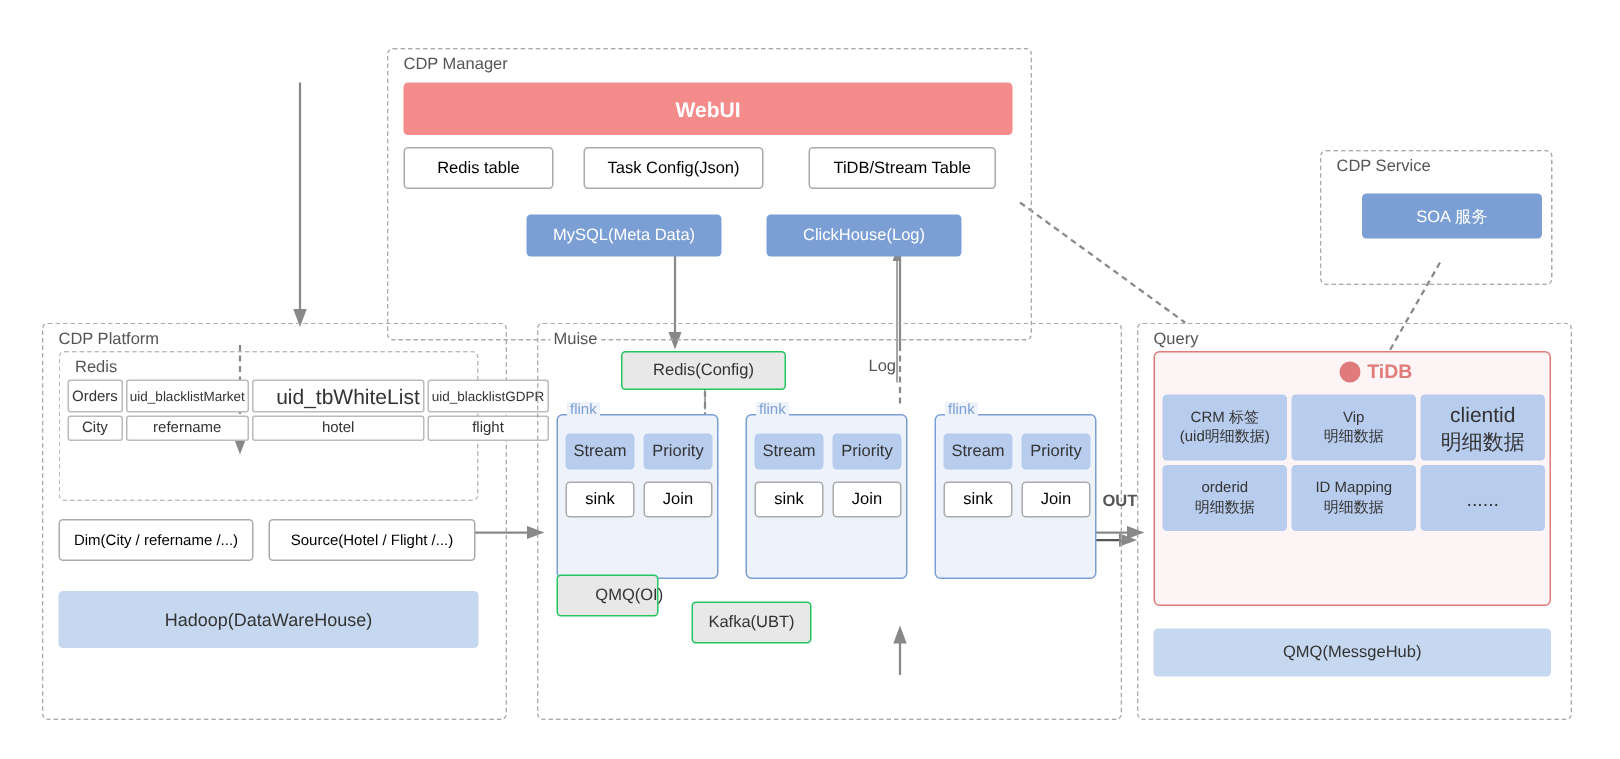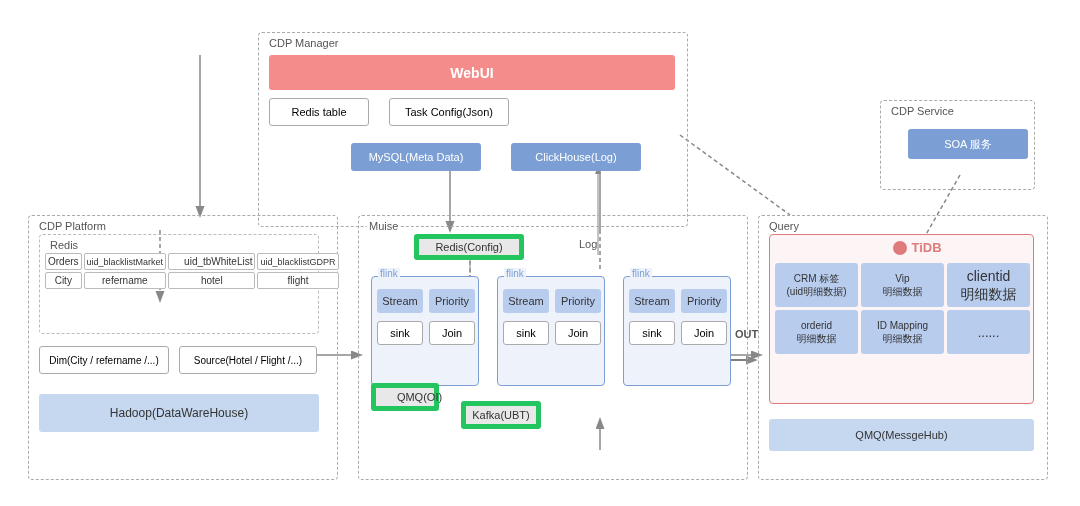--- a/index.html
+++ b/index.html
@@ -82,21 +82,21 @@
       color: #333;
       border: none;
       border-radius: 3px;
       display: flex;
       align-items: center;
       justify-content: center;
     }
     .gray-box {
       background: #e8e8e8;
       color: #333;
-      border: 5px solid #22c55e;
+      border: 1px solid #22c55e;
       border-radius: 3px;
       display: flex;
       align-items: center;
       justify-content: center;
     }
 
     
     .redis-grid {
       position: absolute;
       display: grid;
@@ -209,20 +209,23 @@
     </div>
 
     <div class="solid-box" style="left:10px; top:65px; width:100px; height:28px; font-size:11px;">
       <span>Redis table</span>
     </div>
 
     <div class="solid-box" style="left:130px; top:65px; width:120px; height:28px; font-size:11px;">
       <span>Task Config(Json)</span>
     </div>
 
+    <div class="solid-box" style="left:280px; top:65px; width:125px; height:28px; font-size:11px;">
+      <span>TiDB/Stream Table</span>
+    </div>
 
     <div class="blue-box" style="position:absolute; left:240px; top:110px; width:130px; height:28px; font-size:11px;">
       <span>ClickHouse(Log)</span>
     </div>
 
     <div class="blue-box" style="position:absolute; left:80px; top:110px; width:130px; height:28px; font-size:11px;">
       <span>MySQL(Meta Data)</span>
     </div>
   </div>
 
@@ -236,21 +239,21 @@
 
   <div class="dashed-box" style="left:28px; top:215px; width:310px; height:265px;">
     <span class="box-label">CDP Platform</span>
 
     <div class="dashed-box" style="left:10px; top:18px; width:280px; height:100px; border-color:#bbb;">
       <span class="box-label" style="font-size:11px;">Redis</span>
 
       <div class="redis-grid" style="left:5px; top:18px; width:268px;">
         <div class="redis-cell">Orders</div>
         <div class="redis-cell" style="font-size:9px;">uid_blacklistMarket</div>
-        <div class="redis-cell" style="font-size:10px;padding-left:15px;">uid_tbWhiteList</div>
+        <div class="redis-cell" style="font-size:14px;padding-left:15px;">uid_tbWhiteList</div>
         <div class="redis-cell" style="font-size:9px;">uid_blacklistGDPR</div>
         <div class="redis-cell">City</div>
         <div class="redis-cell">refername</div>
         <div class="redis-cell">hotel</div>
         <div class="redis-cell">flight</div>
       </div>
     </div>
 
     <div class="solid-box" style="left:10px; top:130px; width:130px; height:28px; font-size:10px;">
       <span>Dim(City / refername /...)</span>

